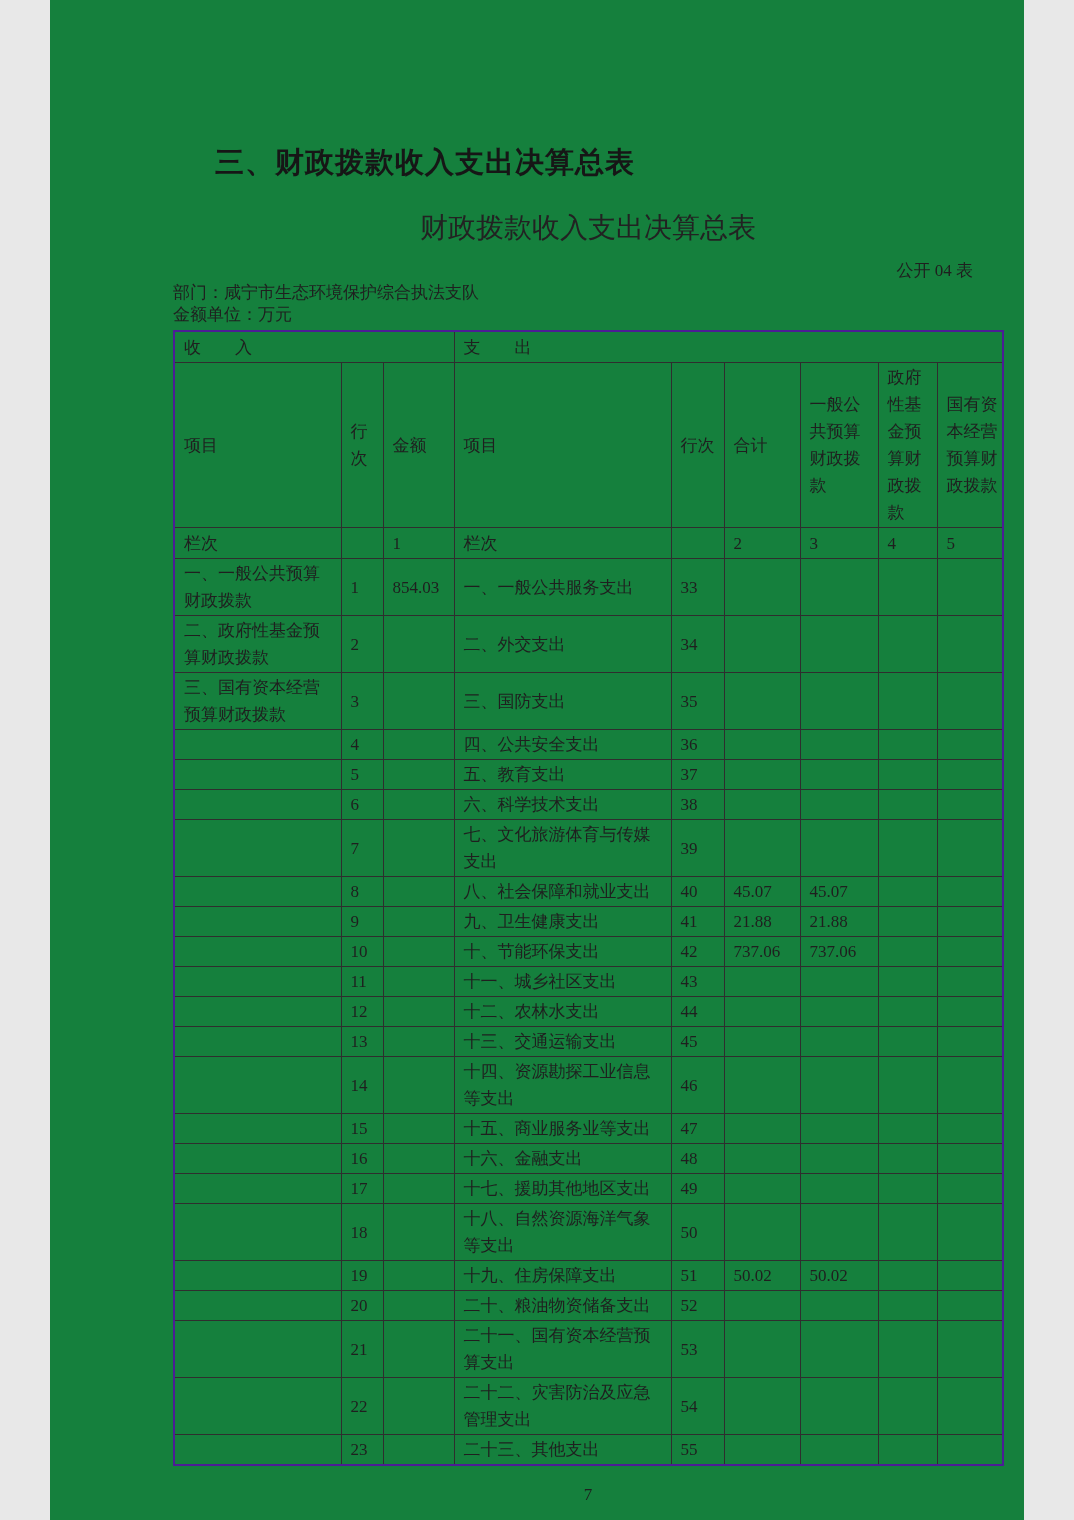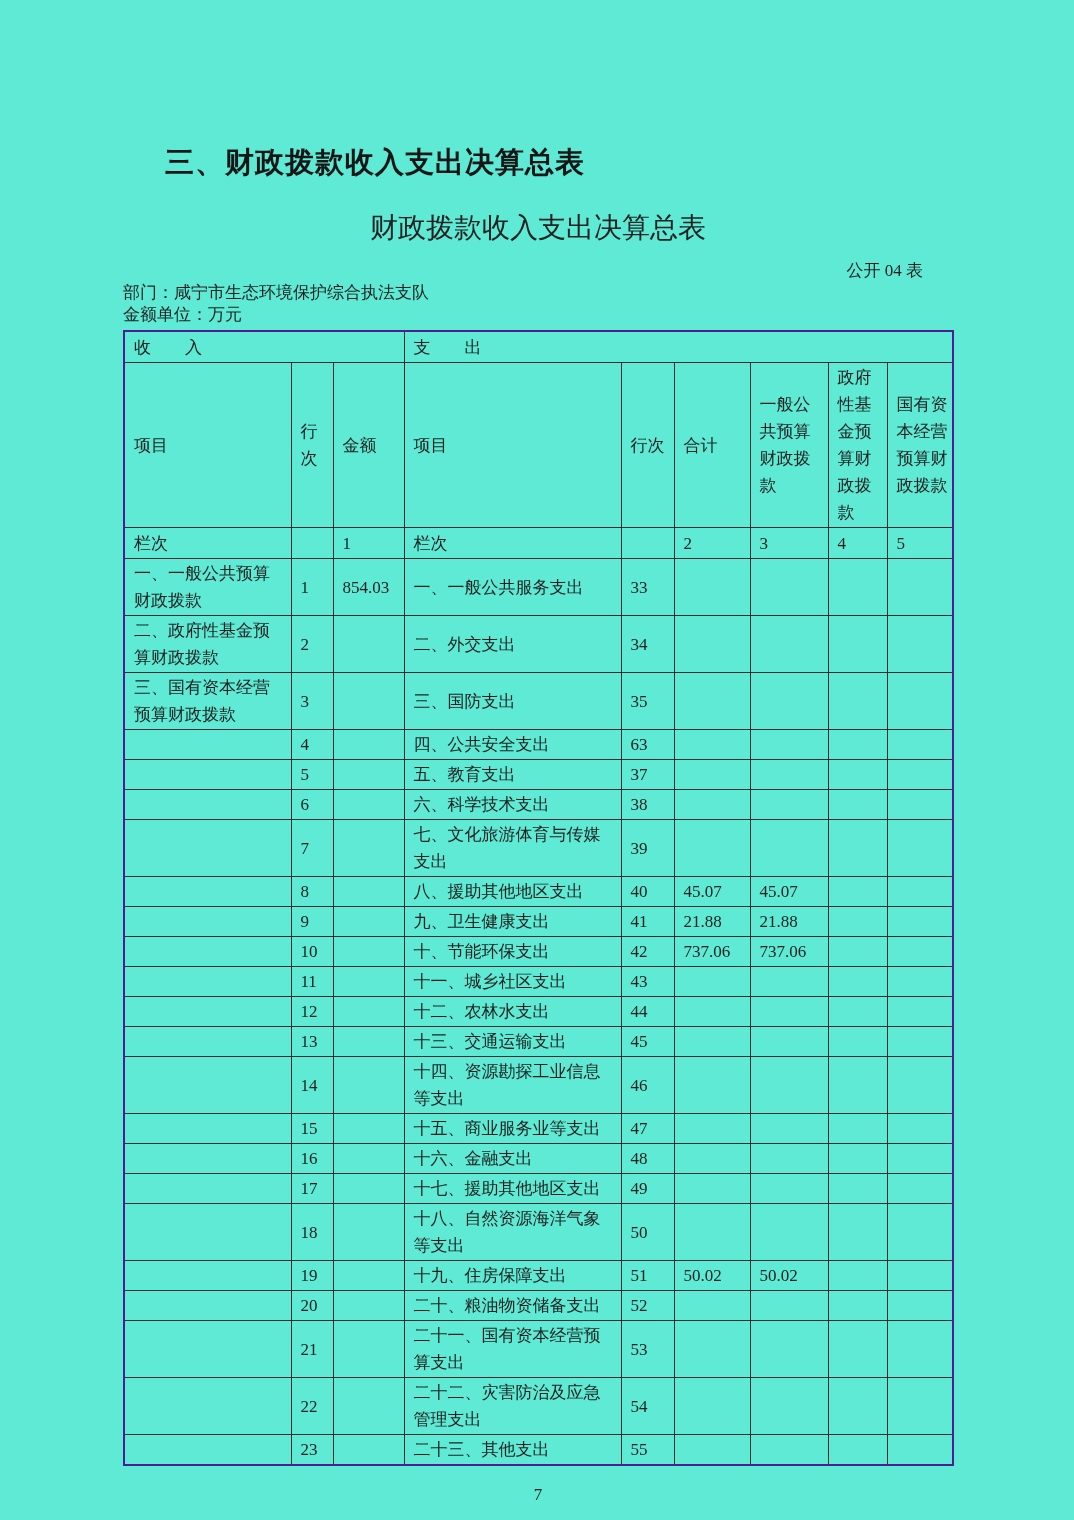--- a/index.html
+++ b/index.html
@@ -1,19 +1,19 @@
 <!DOCTYPE html>
 <html><head>
 <meta charset="utf-8">
 <style>
   html,body{margin:0;padding:0;background:#e8e8e8;}
   .page{
     position:relative;
-    width:1074px;height:1520px;
-    background:#5eead4;
+    width:974px;height:1520px;
+    background:#15803d;
     margin:0 auto;
     font-family:"Liberation Serif","DejaVu Serif",serif;
     color:#1f1f1f;
     overflow:hidden;
   }
   .content{
     position:absolute;
     left:123px;top:0;
     width:830px;
   }
@@ -175,21 +175,21 @@
             <td class="num-cell"></td>
             <td class="num-cell"></td>
             <td class="num-cell"></td>
             <td class="num-cell"></td>
           </tr>
           <tr class="data-row">
             <td class="item-cell"></td>
             <td class="rownum-cell">4</td>
             <td class="amount-cell"></td>
             <td class="item-exp-cell">四、公共安全支出</td>
-            <td class="rownum-cell">63</td>
+            <td class="rownum-cell">36</td>
             <td class="num-cell"></td>
             <td class="num-cell"></td>
             <td class="num-cell"></td>
             <td class="num-cell"></td>
           </tr>
           <tr class="data-row">
             <td class="item-cell"></td>
             <td class="rownum-cell">5</td>
             <td class="amount-cell"></td>
             <td class="item-exp-cell">五、教育支出</td>
@@ -218,21 +218,21 @@
             <td class="rownum-cell">39</td>
             <td class="num-cell"></td>
             <td class="num-cell"></td>
             <td class="num-cell"></td>
             <td class="num-cell"></td>
           </tr>
           <tr class="data-row">
             <td class="item-cell"></td>
             <td class="rownum-cell">8</td>
             <td class="amount-cell"></td>
-            <td class="item-exp-cell">八、援助其他地区支出</td>
+            <td class="item-exp-cell">八、社会保障和就业支出</td>
             <td class="rownum-cell">40</td>
             <td class="num-cell">45.07</td>
             <td class="num-cell">45.07</td>
             <td class="num-cell"></td>
             <td class="num-cell"></td>
           </tr>
           <tr class="data-row">
             <td class="item-cell"></td>
             <td class="rownum-cell">9</td>
             <td class="amount-cell"></td>

